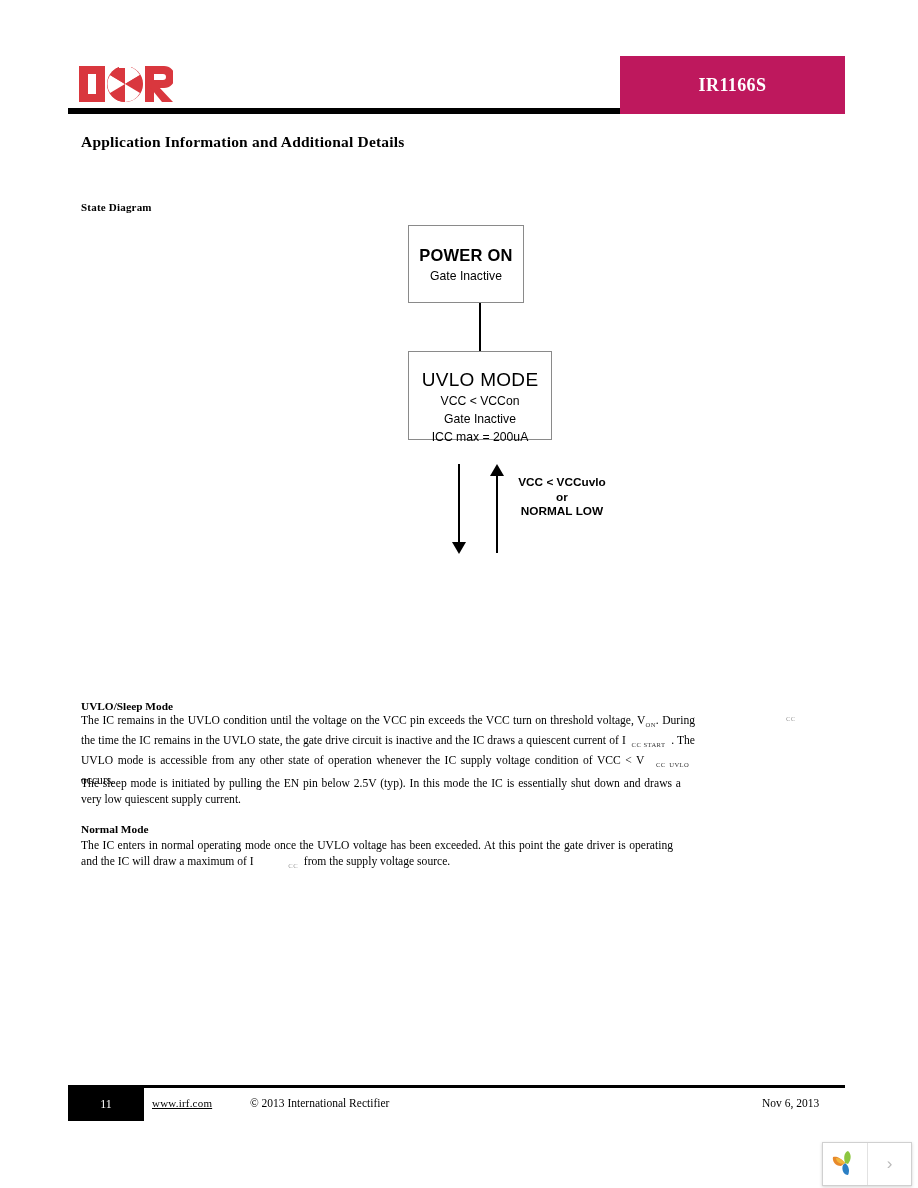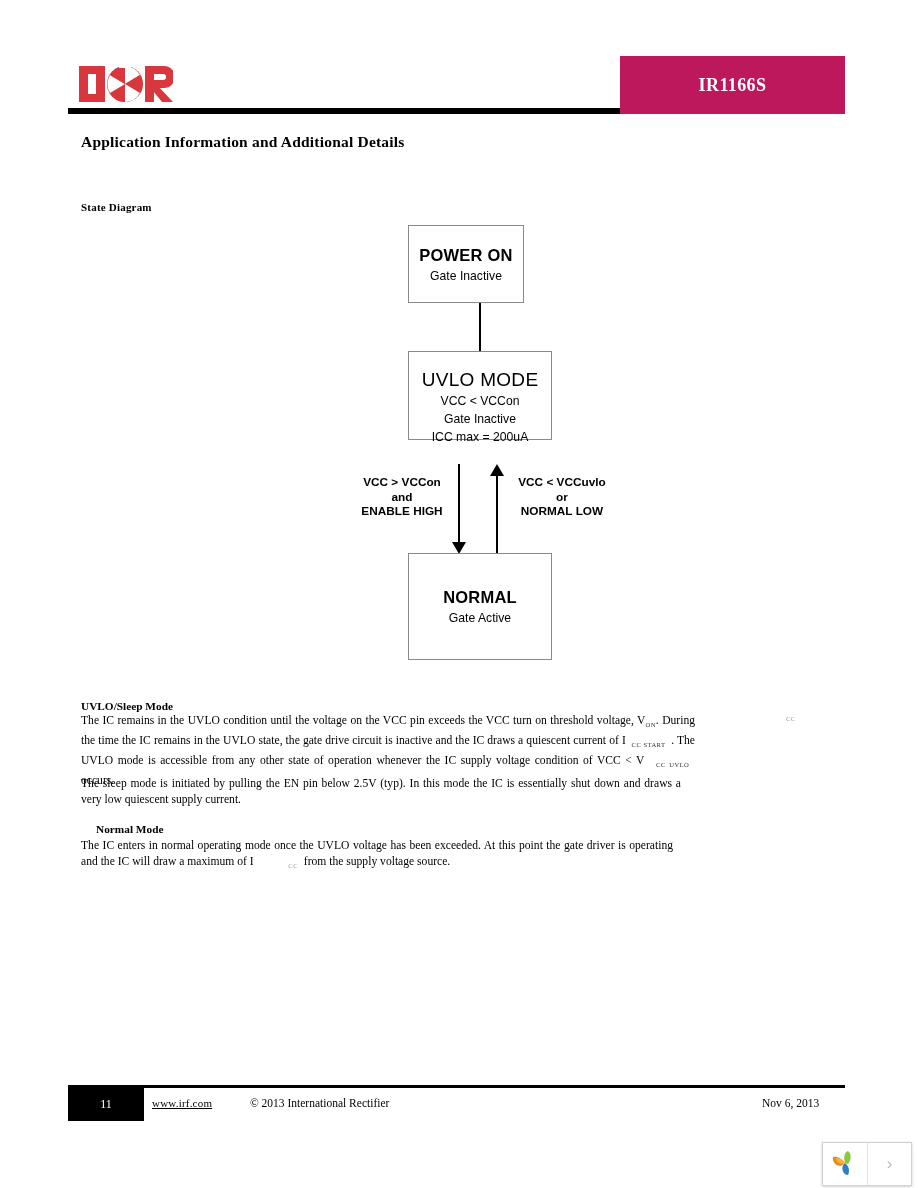--- a/index.html
+++ b/index.html
@@ -216,21 +216,21 @@
     vertical-align: sub;
     letter-spacing: 0.4px;
     color: #333333;
   }
   .sub.faint { color: #9a9a9a; }
   .gap { display: inline-block; }
 
   #heading-uvlo   { top: 700px; }
   #para-uvlo-1    { top: 713px; }
   #para-uvlo-2    { top: 776px; width: 600px; }
-  #heading-normal { top: 823px; margin-left: 15px; }
+  #heading-normal { top: 823px; }
   #para-normal    { top: 838px; width: 592px; }
 
   #floating-sub-cc {
     position: absolute;
     left: 786px;
     top: 715px;
     font-size: 6.6px;
     color: #9a9a9a;
     letter-spacing: 0.4px;
   }
@@ -364,36 +364,27 @@
       <div class="state-line">Gate Inactive</div>
       <div class="state-line">ICC max = 200uA</div>
     </div>
 
     <div class="conn-line" id="conn-down"></div>
     <div id="arrow-down"></div>
 
     <div class="conn-line" id="conn-up"></div>
     <div id="arrow-up"></div>
 
-    <div class="transition-label" id="label-left">
-      <div>VCC &gt; VCCon</div>
-      <div>and</div>
-      <div>ENABLE HIGH</div>
-    </div>
 
     <div class="transition-label" id="label-right">
       <div>VCC &lt; VCCuvlo</div>
       <div>or</div>
       <div>NORMAL LOW</div>
     </div>
 
-    <div class="state-box" id="box-normal">
-      <div class="state-title">NORMAL</div>
-      <div class="state-line">Gate Active</div>
-    </div>
 
   </div>
 
   <div class="body-heading" id="heading-uvlo">UVLO/Sleep Mode</div>
 
   <div class="body-text" id="para-uvlo-1">
     <span>The IC remains in the UVLO condition until the voltage on the VCC pin exceeds the VCC turn on threshold voltage, V</span><span class="sub">ON</span><span>. During the time the IC remains in the UVLO state, the gate drive circuit is inactive and the IC draws a quiescent current of I</span><span class="gap">&nbsp;&nbsp;</span><span class="sub">CC START</span><span class="gap">&nbsp;&nbsp;</span><span>. The UVLO mode is accessible from any other state of operation whenever the IC supply voltage condition of VCC &lt; V</span><span class="gap">&nbsp;&nbsp;&nbsp;&nbsp;</span><span class="sub">CC UVLO</span><span class="gap">&nbsp;&nbsp;</span><span>occurs.</span>
   </div>
 
   <div id="floating-sub-cc">CC</div>

